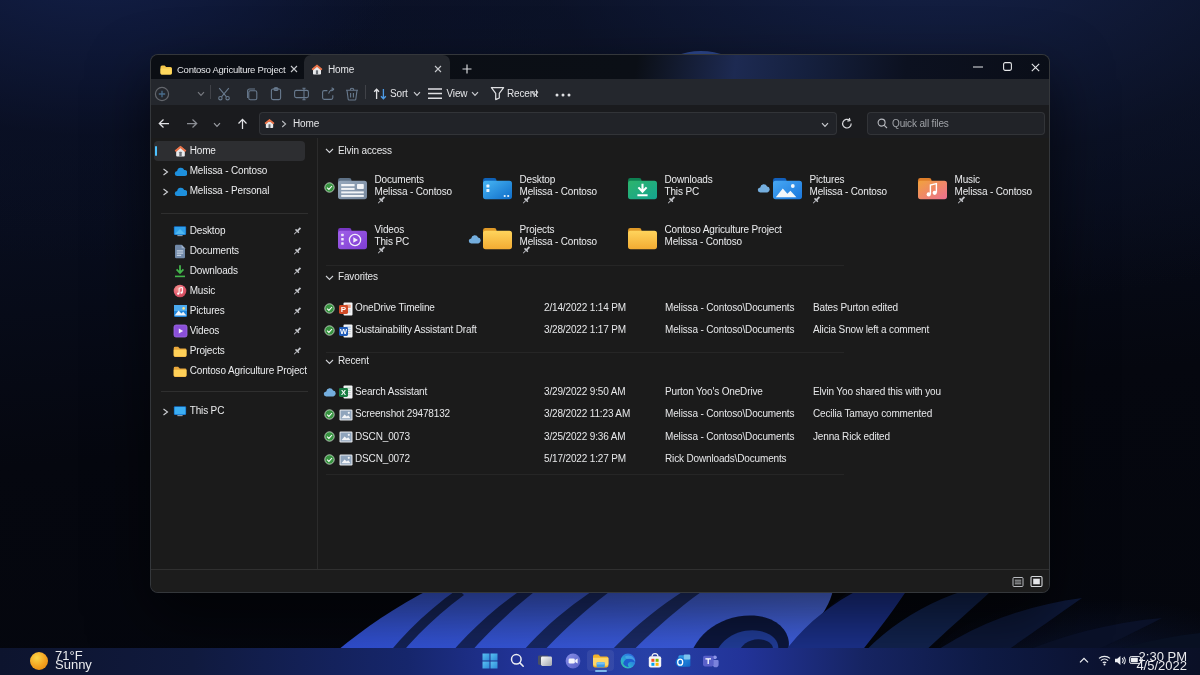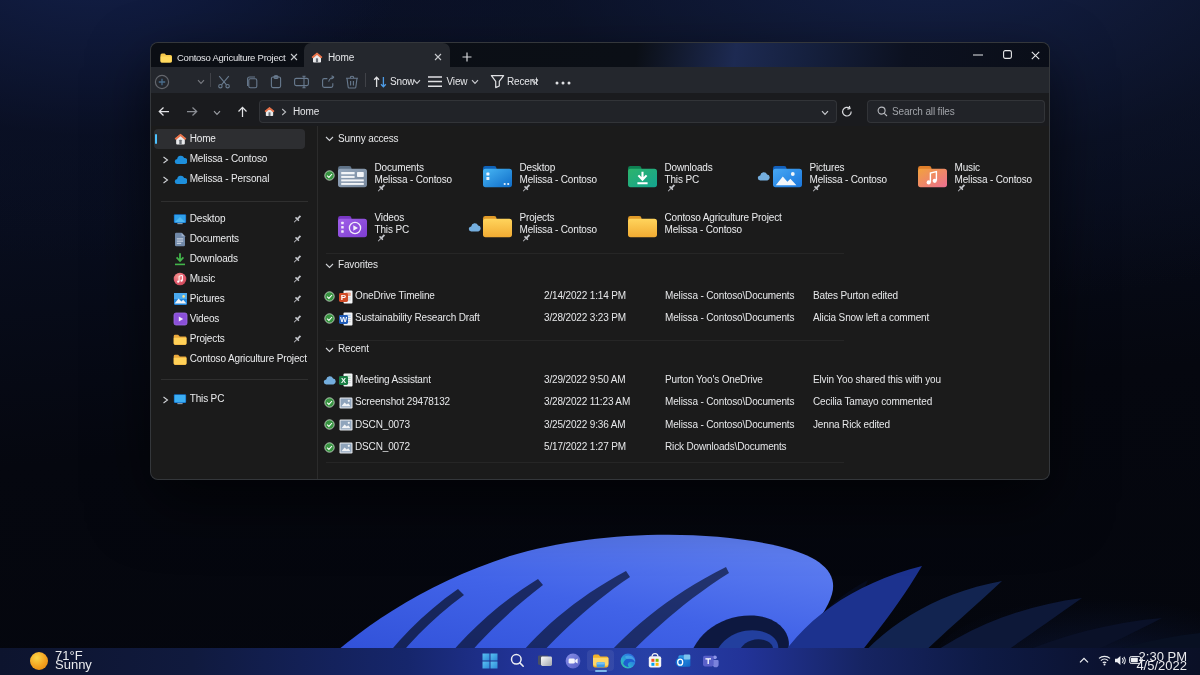--- a/index.html
+++ b/index.html
@@ -7,21 +7,21 @@
     font-family:"Liberation Sans", sans-serif; }
   .stage { position:absolute; left:0; top:0; width:1200px; height:675px; overflow:hidden; }
   .abs { position:absolute; }
   .wall { position:absolute; inset:0;
     background:
       radial-gradient(900px 500px at 78% -10%, #15224a 0%, rgba(13,20,42,.55) 45%, rgba(6,9,20,0) 75%),
       radial-gradient(700px 420px at 8% -8%, #13204a 0%, rgba(10,16,38,.5) 45%, rgba(6,9,20,0) 75%),
       linear-gradient(175deg, #0b1228 0%, #080d1d 30%, #05070f 60%, #04060d 100%);
   }
   .bloomsvg { position:absolute; left:0; top:0; }
-  .win { position:absolute; left:150px; top:42px; width:900px; height:438px;
+  .win { position:absolute; left:150px; top:54px; width:900px; height:539px;
     border-radius:8px; background:#1b1b1b; border:1px solid rgba(120,130,145,.28);
     box-shadow:0 24px 60px rgba(0,0,0,.6); overflow:hidden; font-size:10px; }
   .titlebar { position:absolute; left:0; top:0; width:898px; height:24px;
     background:linear-gradient(97deg, #0b0e14 0%, #0b0f16 54%, #1d2a52 65%, #15203e 73%, #0c1120 84%, #0a0e18 100%); }
   .tab2bg { position:absolute; left:153px; top:0; width:146px; height:24px; background:#24272d; border-radius:7px 7px 0 0; }
   .ttext { position:absolute; font-size:10px; letter-spacing:-0.15px; color:#e4e5e8; white-space:nowrap; }
   .toolbar { position:absolute; left:0; top:24px; width:898px; height:26px; background:#24272d; }
   .tbsep { position:absolute; top:30px; width:1px; height:14px; background:rgba(255,255,255,.13); }
   .addr { position:absolute; left:0; top:50px; width:898px; height:33px; background:#1a1b1e; }
   .crumbbox { position:absolute; left:108px; top:56.5px; width:578px; height:23px; background:#212328;
@@ -161,21 +161,21 @@
     </svg>
     <svg class="abs" style="left:192.5px;top:31px" width="16" height="16" viewBox="0 0 16 16" stroke="#687a8e" fill="none" stroke-width="1.1">
       <path d="M3 4.4 L4.2 13.2 q.1 .8 .9 .8 h5.8 q.8 0 .9 -.8 L13 4.4"></path>
       <path d="M2 4.2 H14 M6.2 4 q0-1.8 1.8-1.8 q1.8 0 1.8 1.8 M6.6 7 v4.6 M9.4 7 v4.6"></path>
     </svg>
     <div class="tbsep" style="left:214px"></div>
     <svg class="abs" style="left:221px;top:31px" width="16" height="16" viewBox="0 0 16 16" fill="none" stroke-width="1.3">
       <path d="M4.6 13 V3.4 M2.2 5.8 L4.6 3.2 L7 5.8" stroke="#dfe0e3"></path>
       <path d="M11.4 3 V12.6 M9 10.2 L11.4 12.8 L13.8 10.2" stroke="#4d9be6"></path>
     </svg>
-    <div class="ttext" style="left:239px;top:33px">Snow</div>
+    <div class="ttext" style="left:239px;top:33px">Sort</div>
     <svg class="abs" style="left:262px;top:36px" width="8" height="6" viewBox="0 0 8 6">
         <path d="M1 1.2 L4 4.4 L7 1.2" stroke="#c9cbcf" stroke-width="1.2" fill="none"></path>
       </svg>
     <svg class="abs" style="left:276px;top:32px" width="16" height="14" viewBox="0 0 16 14">
         <path d="M1 2 H15 M1 6.6 H15 M1 11.2 H15" stroke="#dfe0e3" stroke-width="1.5"></path>
       </svg>
     <div class="ttext" style="left:295.5px;top:33px">View</div>
     <svg class="abs" style="left:320px;top:36px" width="8" height="6" viewBox="0 0 8 6">
         <path d="M1 1.2 L4 4.4 L7 1.2" stroke="#c9cbcf" stroke-width="1.2" fill="none"></path>
       </svg>
@@ -220,21 +220,21 @@
       </svg>
     <svg class="abs" style="left:689.5px;top:62px" width="12" height="13" viewBox="0 0 12 13">
       <path d="M10.2 6.6 a4.3 4.3 0 1 1 -1.5 -3.2" stroke="#d9dadd" stroke-width="1.2" fill="none"></path>
       <path d="M8.3 1 L9 3.6 L6.4 4.2" fill="none" stroke="#d9dadd" stroke-width="1.2"></path>
     </svg>
     <div class="searchbox"></div>
     <svg class="abs" style="left:726px;top:62.5px" width="11" height="11" viewBox="0 0 11 11">
       <circle cx="4.6" cy="4.6" r="3.5" fill="none" stroke="#b8babf" stroke-width="1.1"></circle>
       <path d="M7.3 7.3 L10 10" stroke="#b8babf" stroke-width="1.1"></path>
     </svg>
-    <div class="ttext" style="left:741px;top:62.5px;color:#a0a3a8">Search all files</div>
+    <div class="ttext" style="left:741px;top:62.5px;color:#a0a3a8">Quick all files</div>
     <div class="abs" style="left:3px;top:86px;width:151px;height:20px;background:#2d2e31;border-radius:4px"></div>
     <div class="abs" style="left:3.5px;top:91px;width:2.6px;height:10px;background:#4cc2ff;border-radius:2px"></div>
     <svg class="abs" style="left:22.5px;top:89.5px" width="13" height="12" viewBox="0 0 12 11">
       <path d="M6 .6 L11.4 5 L10.6 6 L6 2.2 L1.4 6 L.6 5 Z" fill="#e8734a"></path>
       <path d="M2 5.2 L6 2 L10 5.2 V9.6 q0 .9 -.9 .9 H2.9 q-.9 0 -.9 -.9 Z" fill="#e9eaec"></path>
       <rect x="4.9" y="6.3" width="2.2" height="4.2" rx=".4" fill="#6a6f76"></rect>
       <path d="M1.9 5.3 L6 1.9 L10.1 5.3" stroke="#e8734a" stroke-width="1.6" fill="none" stroke-linecap="round"></path>
     </svg>
     <div class="srow" style="left:38.7px;top:89.5px">Home</div>
     <svg class="abs" style="left:11px;top:112.5px" width="7" height="8" viewBox="0 0 7 8">
@@ -400,21 +400,21 @@
         <linearGradient id="fyel" x1="0" y1="0" x2="0" y2="1">
             <stop offset="0%" stop-color="#ffd45c"></stop>
             <stop offset="100%" stop-color="#f2ab32"></stop>
           </linearGradient>
       </defs>
     </svg>
 
     <svg class="abs" style="left:174px;top:93px" width="9" height="6" viewBox="0 0 9 6">
         <path d="M1 1 L4.5 4.5 L8 1" stroke="#cfd1d5" stroke-width="1.1" fill="none"></path>
       </svg>
-    <div class="hdr row" style="left:187px;top:89.5px">Sunny access</div>
+    <div class="hdr row" style="left:187px;top:89.5px">Elvin access</div>
 
     <svg class="abs" style="left:186px;top:120.5px" width="31" height="24" viewBox="0 0 31 24">
       <rect x="1" y="2" width="13.5" height="9" rx="2.4" fill="#5e7186"></rect>
       <rect x="1" y="4.8" width="29" height="18.4" rx="2.6" fill="url(#fdoc)"></rect>
       <rect x="4.2" y="8" width="13.4" height="2.3" fill="#f2f4f7"></rect>
         <rect x="20" y="8" width="6.8" height="5" rx=".8" fill="#f2f4f7"></rect>
       <rect x="4.2" y="11.9" width="13.4" height="2" fill="#f2f4f7"></rect>
         <rect x="4.2" y="15.4" width="22.6" height="2" fill="#f2f4f7"></rect>
         <rect x="4.2" y="18.9" width="22.6" height="2" fill="#f2f4f7"></rect>
     </svg>
@@ -564,43 +564,43 @@
       </svg>
     <svg class="abs" style="left:187px;top:267.5px" width="16" height="16" viewBox="0 0 16 16">
       <rect x="5.5" y="1.5" width="9" height="13" rx="1" fill="#f3f4f6"></rect>
       <rect x="7.3" y="3.6" width="5.4" height="1.1" fill="#9fc0e8"></rect>
         <rect x="7.3" y="5.8" width="5.4" height="1.1" fill="#9fc0e8"></rect>
         <rect x="7.3" y="8" width="5.4" height="1.1" fill="#c9ccd2"></rect>
         <rect x="7.3" y="10.2" width="5.4" height="1.1" fill="#c9ccd2"></rect>
       <rect x="1" y="4" width="9" height="9" rx="1.4" fill="#1f5bb8"></rect>
       <text x="5.5" y="11" font-size="7.5" font-weight="bold" fill="#fff" text-anchor="middle" font-family="Liberation Sans">W</text>
     </svg>
-    <div class="row" style="left:204px;top:269px">Sustainability Research Draft</div>
-    <div class="row" style="left:393px;top:269px">3/28/2022 3:23 PM</div>
+    <div class="row" style="left:204px;top:269px">Sustainability Assistant Draft</div>
+    <div class="row" style="left:393px;top:269px">3/28/2022 1:17 PM</div>
     <div class="row" style="left:514px;top:269px">Melissa - Contoso\Documents</div>
     <div class="row" style="left:662px;top:269px">Alicia Snow left a comment</div>
 
     <div class="hl" style="left:175px;top:296.5px;width:518px"></div>
     <svg class="abs" style="left:174px;top:303.5px" width="9" height="6" viewBox="0 0 9 6">
         <path d="M1 1 L4.5 4.5 L8 1" stroke="#cfd1d5" stroke-width="1.1" fill="none"></path>
       </svg>
     <div class="hdr row" style="left:187px;top:300px">Recent</div>
     <svg class="abs" style="left:172px;top:333px" width="13" height="9" viewBox="0 0 13 9">
         <path d="M10.4 8.4 H3.4 a2.5 2.5 0 0 1 -.2 -5 A3.6 3.6 0 0 1 10.1 2.5 a3 3 0 0 1 .3 5.9 Z" fill="#74aede"></path>
       </svg>
     <svg class="abs" style="left:187px;top:329px" width="16" height="16" viewBox="0 0 16 16">
       <rect x="5.5" y="1.5" width="9" height="13" rx="1" fill="#f3f4f6"></rect>
       <rect x="7.3" y="3.6" width="5.4" height="1.1" fill="#a8d4b8"></rect>
         <rect x="7.3" y="5.8" width="5.4" height="1.1" fill="#a8d4b8"></rect>
         <rect x="7.3" y="8" width="5.4" height="1.1" fill="#c9ccd2"></rect>
         <rect x="7.3" y="10.2" width="5.4" height="1.1" fill="#c9ccd2"></rect>
       <rect x="1" y="4" width="9" height="9" rx="1.4" fill="#1a7d44"></rect>
       <text x="5.5" y="11" font-size="7.5" font-weight="bold" fill="#fff" text-anchor="middle" font-family="Liberation Sans">X</text>
     </svg>
-    <div class="row" style="left:204px;top:330.5px">Meeting Assistant</div>
+    <div class="row" style="left:204px;top:330.5px">Search Assistant</div>
     <div class="row" style="left:393px;top:330.5px">3/29/2022 9:50 AM</div>
     <div class="row" style="left:514px;top:330.5px">Purton Yoo's OneDrive</div>
     <div class="row" style="left:662px;top:330.5px">Elvin Yoo shared this with you</div>
     <svg class="abs" style="left:173px;top:354px" width="11" height="11" viewBox="0 0 11 11">
         <circle cx="5.5" cy="5.5" r="4.7" fill="#379440" stroke="#cfe0cf" stroke-width=".8"></circle>
         <path d="M3.1 5.7 L4.9 7.4 L8 4" stroke="#fff" stroke-width="1.1" fill="none"></path>
       </svg>
     <svg class="abs" style="left:187px;top:352px" width="16" height="16" viewBox="0 0 16 16">
       <rect x="1.5" y="2.5" width="13" height="11" rx="1.2" fill="#e2e5ea"></rect>
       <rect x="2.6" y="3.6" width="10.8" height="8.8" fill="#8fa4bc"></rect>

